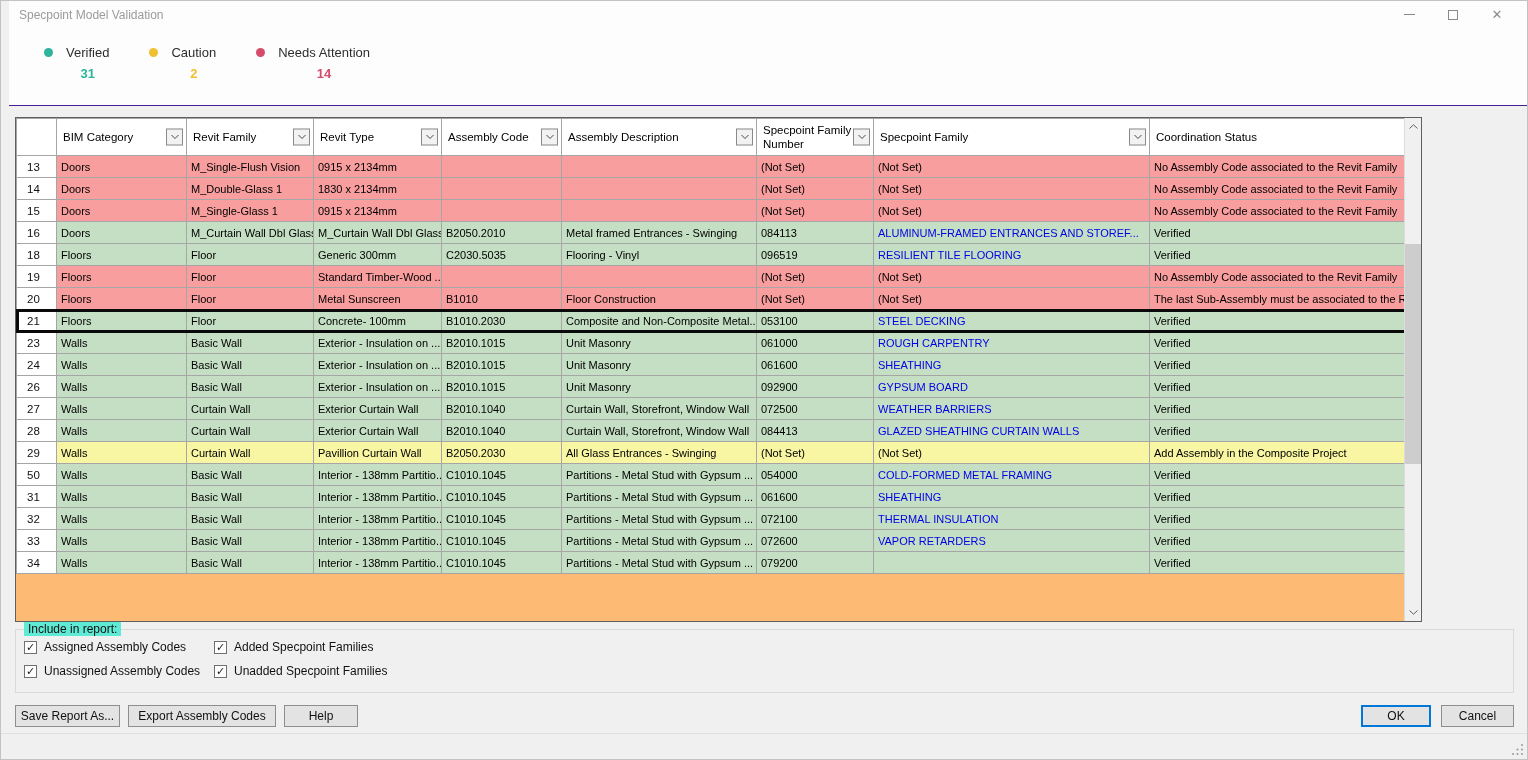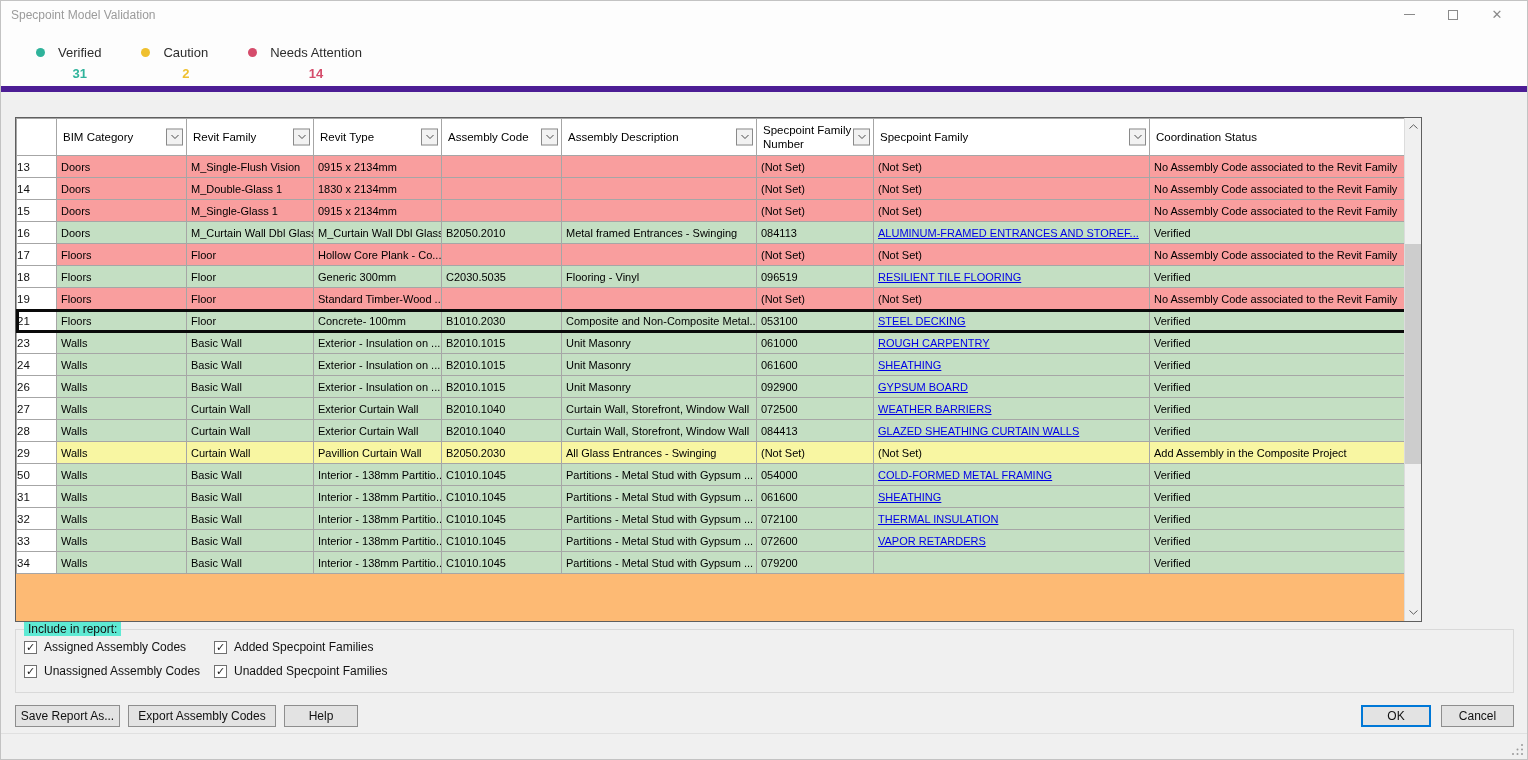--- a/index.html
+++ b/index.html
@@ -1,20 +1,20 @@
 <!DOCTYPE html>
 <html style="--row-red: #f99e9e; --row-green: #c4dfc3; --row-yellow: #f8f6a2; --link-blue: #0000e6;"><head>
 <meta charset="utf-8">
 <style>
   * { margin:0; padding:0; box-sizing:border-box; }
   html,body { width:1528px; height:760px; font-family:"Liberation Sans", sans-serif; background:#f0f0f0; }
   .window { position:relative; width:1528px; height:760px; background:#f0f0f0; border:1px solid #c3c3c3; overflow:hidden; }
 
   
-  .topzone { position:absolute; top:0; left:0; right:0; height:91px; background:#fdfdfd; border-bottom:6px solid #4c1d95; }
+  .topzone { position:absolute; top:0; left:8px; right:0; height:105px; background:#fdfdfd; border-bottom:1px solid #4c1d95; }
   .titlebar { position:absolute; top:0; left:0; right:0; height:27px; display:flex; align-items:center; }
   .title { margin-left:10px; font-size:12px; color:#9b9b9b; }
   .win-controls { position:absolute; right:8px; top:0; height:27px; display:flex; align-items:center; }
   .win-btn { width:44px; height:27px; display:flex; align-items:center; justify-content:center; color:#8a8a8a; font-size:12px; cursor:default; }
   .min-glyph { width:11px; height:1px; background:#8a8a8a; display:inline-block; }
   .max-glyph { width:10px; height:10px; border:1px solid #8a8a8a; display:inline-block; }
   .close-glyph { font-size:13px; color:#8a8a8a; }
 
   .legend { position:absolute; left:35px; top:44px; display:flex; gap:40px; }
   .legend-item { display:flex; flex-direction:column; }
@@ -26,23 +26,23 @@
   
   .grid-wrap { position:absolute; left:14px; top:116px; width:1407px; height:505px; background:#fdba74; border:1px solid #5f5f5f; overflow:hidden; }
   table.grid { border-collapse:collapse; table-layout:fixed; width:1482px; }
   .grid th, .grid td { border:1px solid #a6a6a6; overflow:hidden; }
   .grid thead th { background:#fff; font-weight:normal; font-size:11.5px; color:#000; text-align:left; height:37px; padding:2px 21px 2px 6px; position:relative; vertical-align:middle; line-height:1.25; }
   .grid thead th.corner { padding:0; }
   .grid tbody td { font-size:11px; color:#000; height:22px; padding:0 4px; white-space:nowrap; }
   tr.red td    { background:var(--row-red); }
   tr.green td  { background:var(--row-green); }
   tr.yellow td { background:var(--row-yellow); }
-  tr td.rownum { background:#fff; text-align:left; font-size:11.5px; color:#111; padding:0 6px 0 0; }
+  tr td.rownum { background:#fff; text-align:center; font-size:11.5px; color:#111; padding:0 6px 0 0; }
   tr.selected { outline:3px solid #0a0a0a; outline-offset:-2px; }
-  .link { color:var(--link-blue); text-decoration:underline; cursor:pointer; }
+  .link { color:var(--link-blue); cursor:pointer; }
 
   .filter-btn { position:absolute; right:3px; top:50%; transform:translateY(-50%); width:17px; height:17px; background:#f2f2f2; border:1px solid #8a8a8a; display:flex; align-items:center; justify-content:center; cursor:default; }
 
   
   .vscroll { position:absolute; top:0; right:0; bottom:0; width:17px; background:#f0f0f0; border-left:1px solid #dcdcdc; }
   .sb-btn { position:absolute; left:0; width:17px; height:17px; display:flex; align-items:center; justify-content:center; }
   .sb-up { top:0; } .sb-down { bottom:0; }
   .sb-thumb { position:absolute; left:0; width:17px; top:126px; height:220px; background:#cdcdcd; }
 
   
@@ -205,31 +205,20 @@
             <td class="rownum">16</td>
             <td>Doors</td>
             <td>M_Curtain Wall Dbl Glass</td>
             <td>M_Curtain Wall Dbl Glass</td>
             <td>B2050.2010</td>
             <td>Metal framed Entrances - Swinging</td>
             <td>084113</td>
             <td><span class="link">ALUMINUM-FRAMED ENTRANCES AND STOREF...</span></td>
             <td>Verified</td>
           </tr>
-          <tr class="red">
-            <td class="rownum">17</td>
-            <td>Floors</td>
-            <td>Floor</td>
-            <td>Hollow Core Plank - Co...</td>
-            <td></td>
-            <td></td>
-            <td>(Not Set)</td>
-            <td>(Not Set)</td>
-            <td>No Assembly Code associated to the Revit Family</td>
-          </tr>
           <tr class="green">
             <td class="rownum">18</td>
             <td>Floors</td>
             <td>Floor</td>
             <td>Generic 300mm</td>
             <td>C2030.5035</td>
             <td>Flooring - Vinyl</td>
             <td>096519</td>
             <td><span class="link">RESILIENT TILE FLOORING</span></td>
             <td>Verified</td>
@@ -237,20 +226,31 @@
           <tr class="red">
             <td class="rownum">19</td>
             <td>Floors</td>
             <td>Floor</td>
             <td>Standard Timber-Wood ...</td>
             <td></td>
             <td></td>
             <td>(Not Set)</td>
             <td>(Not Set)</td>
             <td>No Assembly Code associated to the Revit Family</td>
+          </tr>
+          <tr class="red">
+            <td class="rownum">20</td>
+            <td>Floors</td>
+            <td>Floor</td>
+            <td>Metal Sunscreen</td>
+            <td>B1010</td>
+            <td>Floor Construction</td>
+            <td>(Not Set)</td>
+            <td>(Not Set)</td>
+            <td>The last Sub-Assembly must be associated to the Revit Family</td>
           </tr>
           <tr class="green selected">
             <td class="rownum">21</td>
             <td>Floors</td>
             <td>Floor</td>
             <td>Concrete- 100mm</td>
             <td>B1010.2030</td>
             <td>Composite and Non-Composite Metal...</td>
             <td>053100</td>
             <td><span class="link">STEEL DECKING</span></td>

